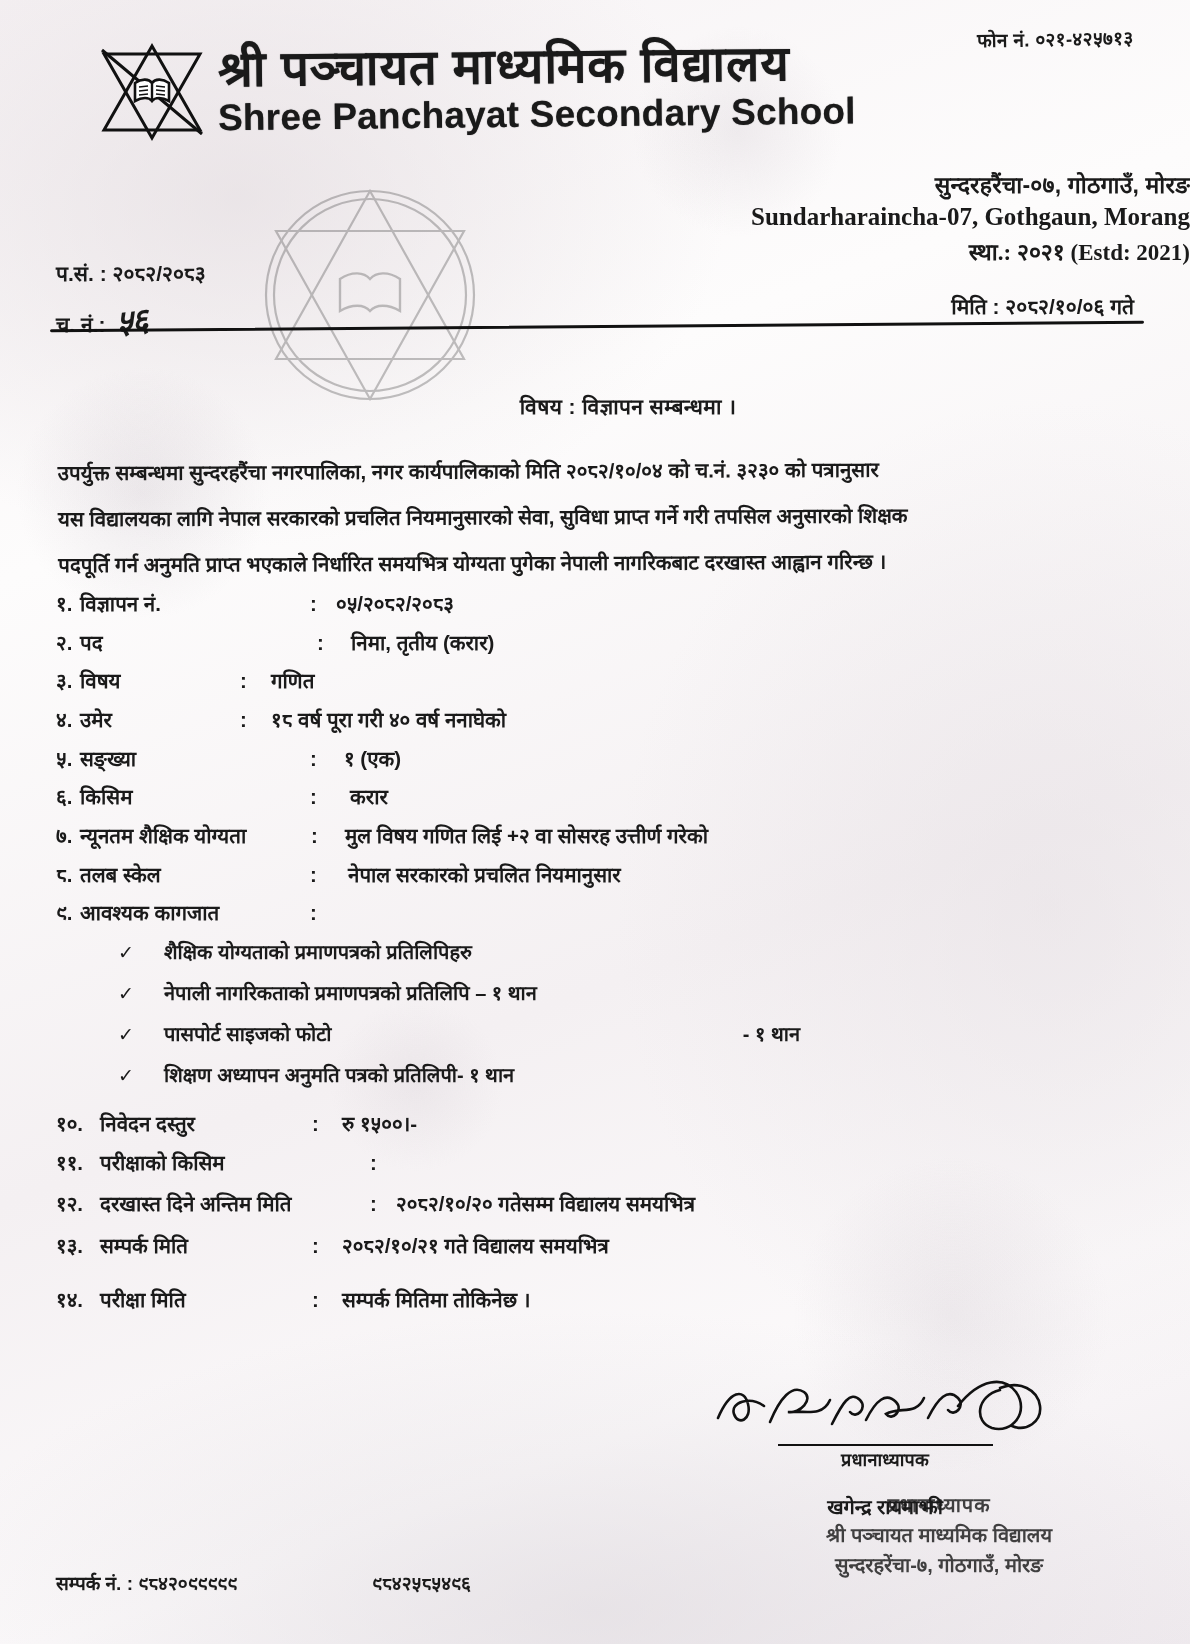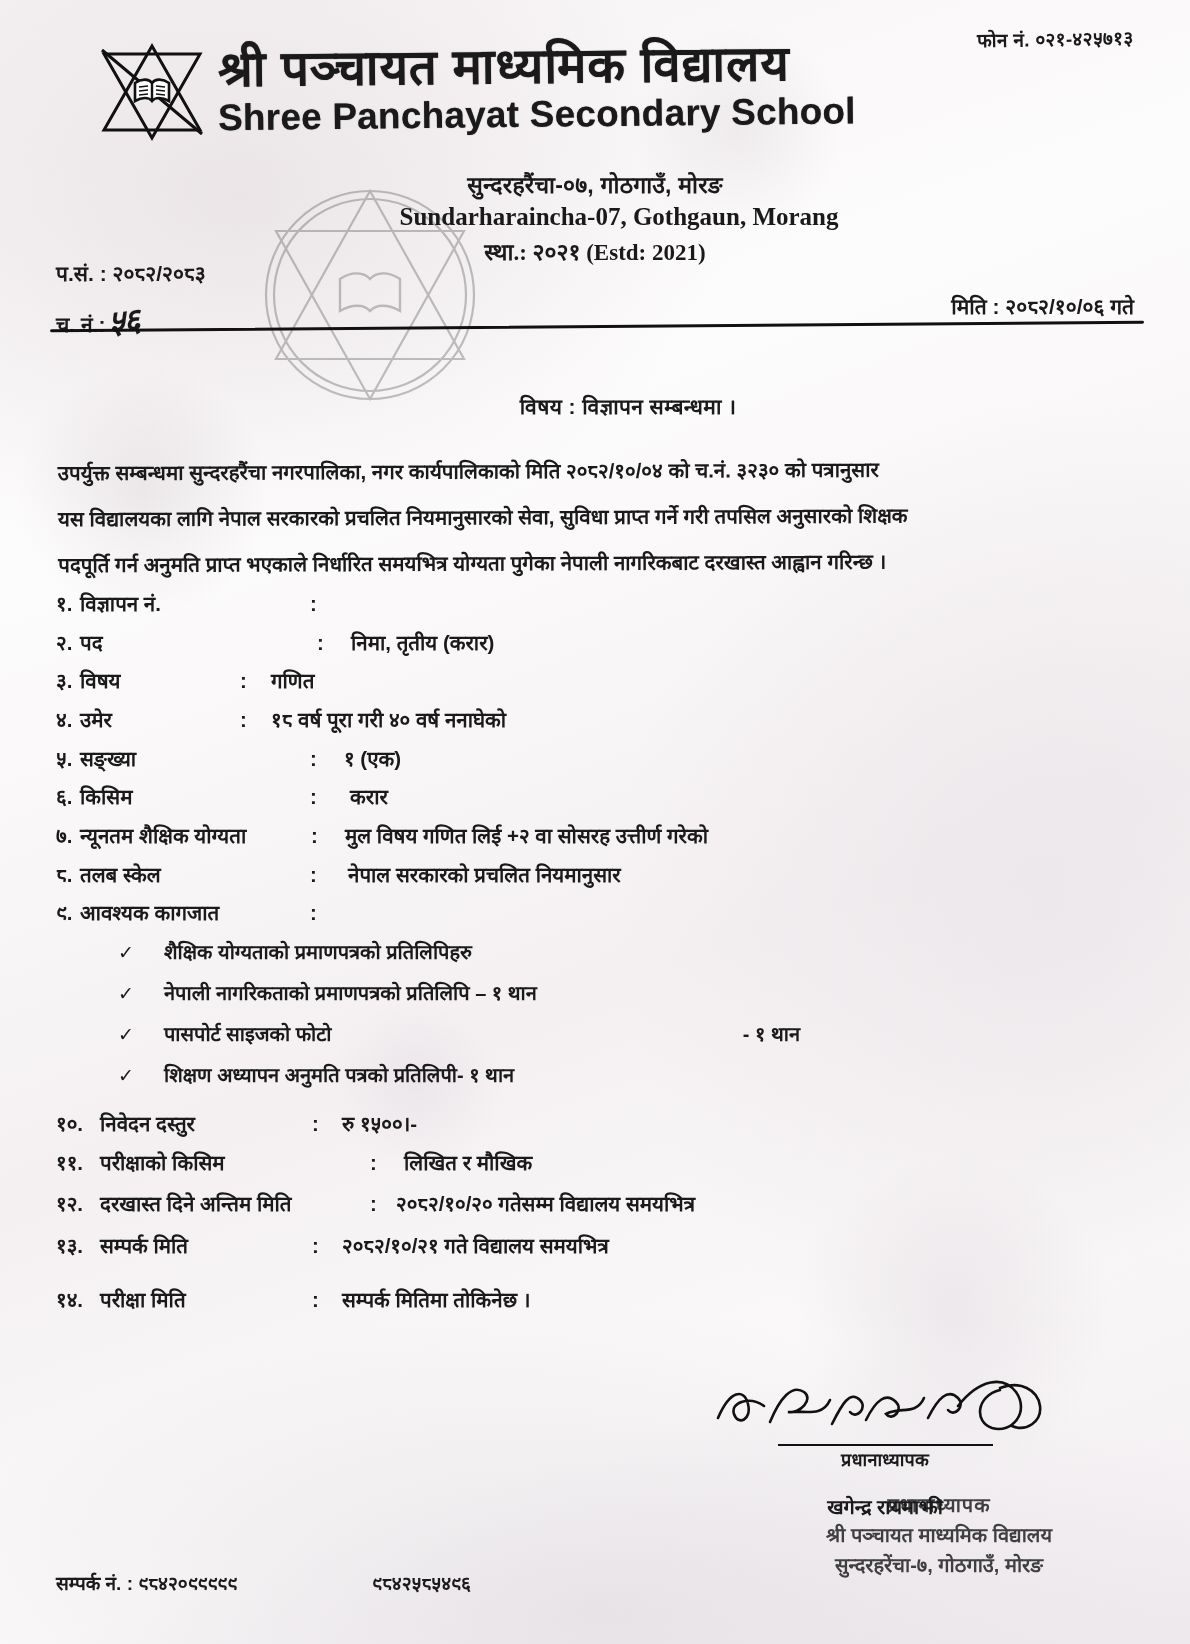--- a/index.html
+++ b/index.html
@@ -48,35 +48,35 @@
     font-size:49px;font-weight:700;line-height:1.04;letter-spacing:1px;
     transform:rotate(-.6deg);
     text-shadow:0 0 1px rgba(0,0,0,.6);
   }
   .title-en{
     font-size:37px;font-weight:700;letter-spacing:.2px;margin-top:2px;
     transform:rotate(-.6deg);
     text-shadow:0 0 1px rgba(0,0,0,.55);
   }
 
-  .addr{position:absolute;left:0;right:0;top:168px;text-align:center;}
+  .addr{position:absolute;left:0;right:0;top:168px;text-align:right;}
   .addr .a1{font-size:23px;font-weight:700;letter-spacing:.2px;}
   .addr .a2{font-size:25px;font-weight:700;font-family:"Liberation Serif","DejaVu Serif",serif;margin-top:3px;padding-left:48px;}
   .addr .a3{font-size:23px;font-weight:700;margin-top:4px;font-family:"Liberation Serif","DejaVu Serif",serif;}
 
   
   .stamp{
     position:absolute;left:250px;top:175px;width:240px;height:240px;
     opacity:.30;pointer-events:none;
   }
   .stamp svg{width:100%;height:100%;}
 
   
   .ref{position:absolute;left:56px;top:256px;font-size:21px;font-weight:700;line-height:1.75;}
-  .ref .chano{display:flex;align-items:baseline;gap:2px;}
+  .ref .chano{display:flex;align-items:baseline;gap:10px;}
   .hand{
     font-family:"DejaVu Serif",serif;font-style:italic;font-size:32px;font-weight:700;
     transform:rotate(-6deg);display:inline-block;letter-spacing:-1px;
   }
   .date-right{position:absolute;right:56px;top:292px;font-size:21px;font-weight:700;}
 
   .rule{
     position:absolute;left:50px;right:46px;top:325px;height:3px;
     background:linear-gradient(90deg,#111,#111);
     transform:rotate(-.45deg);border-radius:2px;
@@ -223,20 +223,21 @@
     <p>यस विद्यालयका लागि नेपाल सरकारको प्रचलित नियमानुसारको सेवा, सुविधा प्राप्त गर्ने गरी तपसिल अनुसारको शिक्षक</p>
     <p>पदपूर्ति गर्न अनुमति प्राप्त  भएकाले निर्धारित समयभित्र योग्यता पुगेका नेपाली नागरिकबाट दरखास्त आह्वान गरिन्छ ।</p>
   </div>
 
   <div class="details nep">
 
     <div class="drow">
       <span class="dnum">१.</span>
       <span class="dlabel" style="width:230px">विज्ञापन नं.</span>
       <span class="dcolon" style="width:26px">:</span>
+      <span class="dval">०५/२०८२/२०८३</span>
     </div>
 
     <div class="drow">
       <span class="dnum">२.</span>
       <span class="dlabel" style="width:237px">पद</span>
       <span class="dcolon" style="width:26px">:</span>
       <span class="dval" style="padding-left:8px">निमा, तृतीय (करार)</span>
     </div>
 
     <div class="drow">
@@ -325,21 +326,20 @@
       <span class="dnum" style="width:44px">१०.</span>
       <span class="dlabel" style="width:212px">निवेदन दस्तुर</span>
       <span class="dcolon" style="width:26px">:</span>
       <span class="dval" style="padding-left:4px">रु १५००।-</span>
     </div>
 
     <div class="drow" style="margin-bottom:14px">
       <span class="dnum" style="width:44px">११.</span>
       <span class="dlabel" style="width:270px">परीक्षाको किसिम</span>
       <span class="dcolon" style="width:26px">:</span>
-      <span class="dval" style="padding-left:8px">लिखित र मौखिक</span>
     </div>
 
     <div class="drow" style="margin-bottom:14px">
       <span class="dnum" style="width:44px">१२.</span>
       <span class="dlabel" style="width:270px">दरखास्त दिने अन्तिम मिति</span>
       <span class="dcolon" style="width:26px">:</span>
       <span class="dval">२०८२/१०/२० गतेसम्म विद्यालय समयभित्र</span>
     </div>
 
     <div class="drow" style="margin-bottom:26px">

